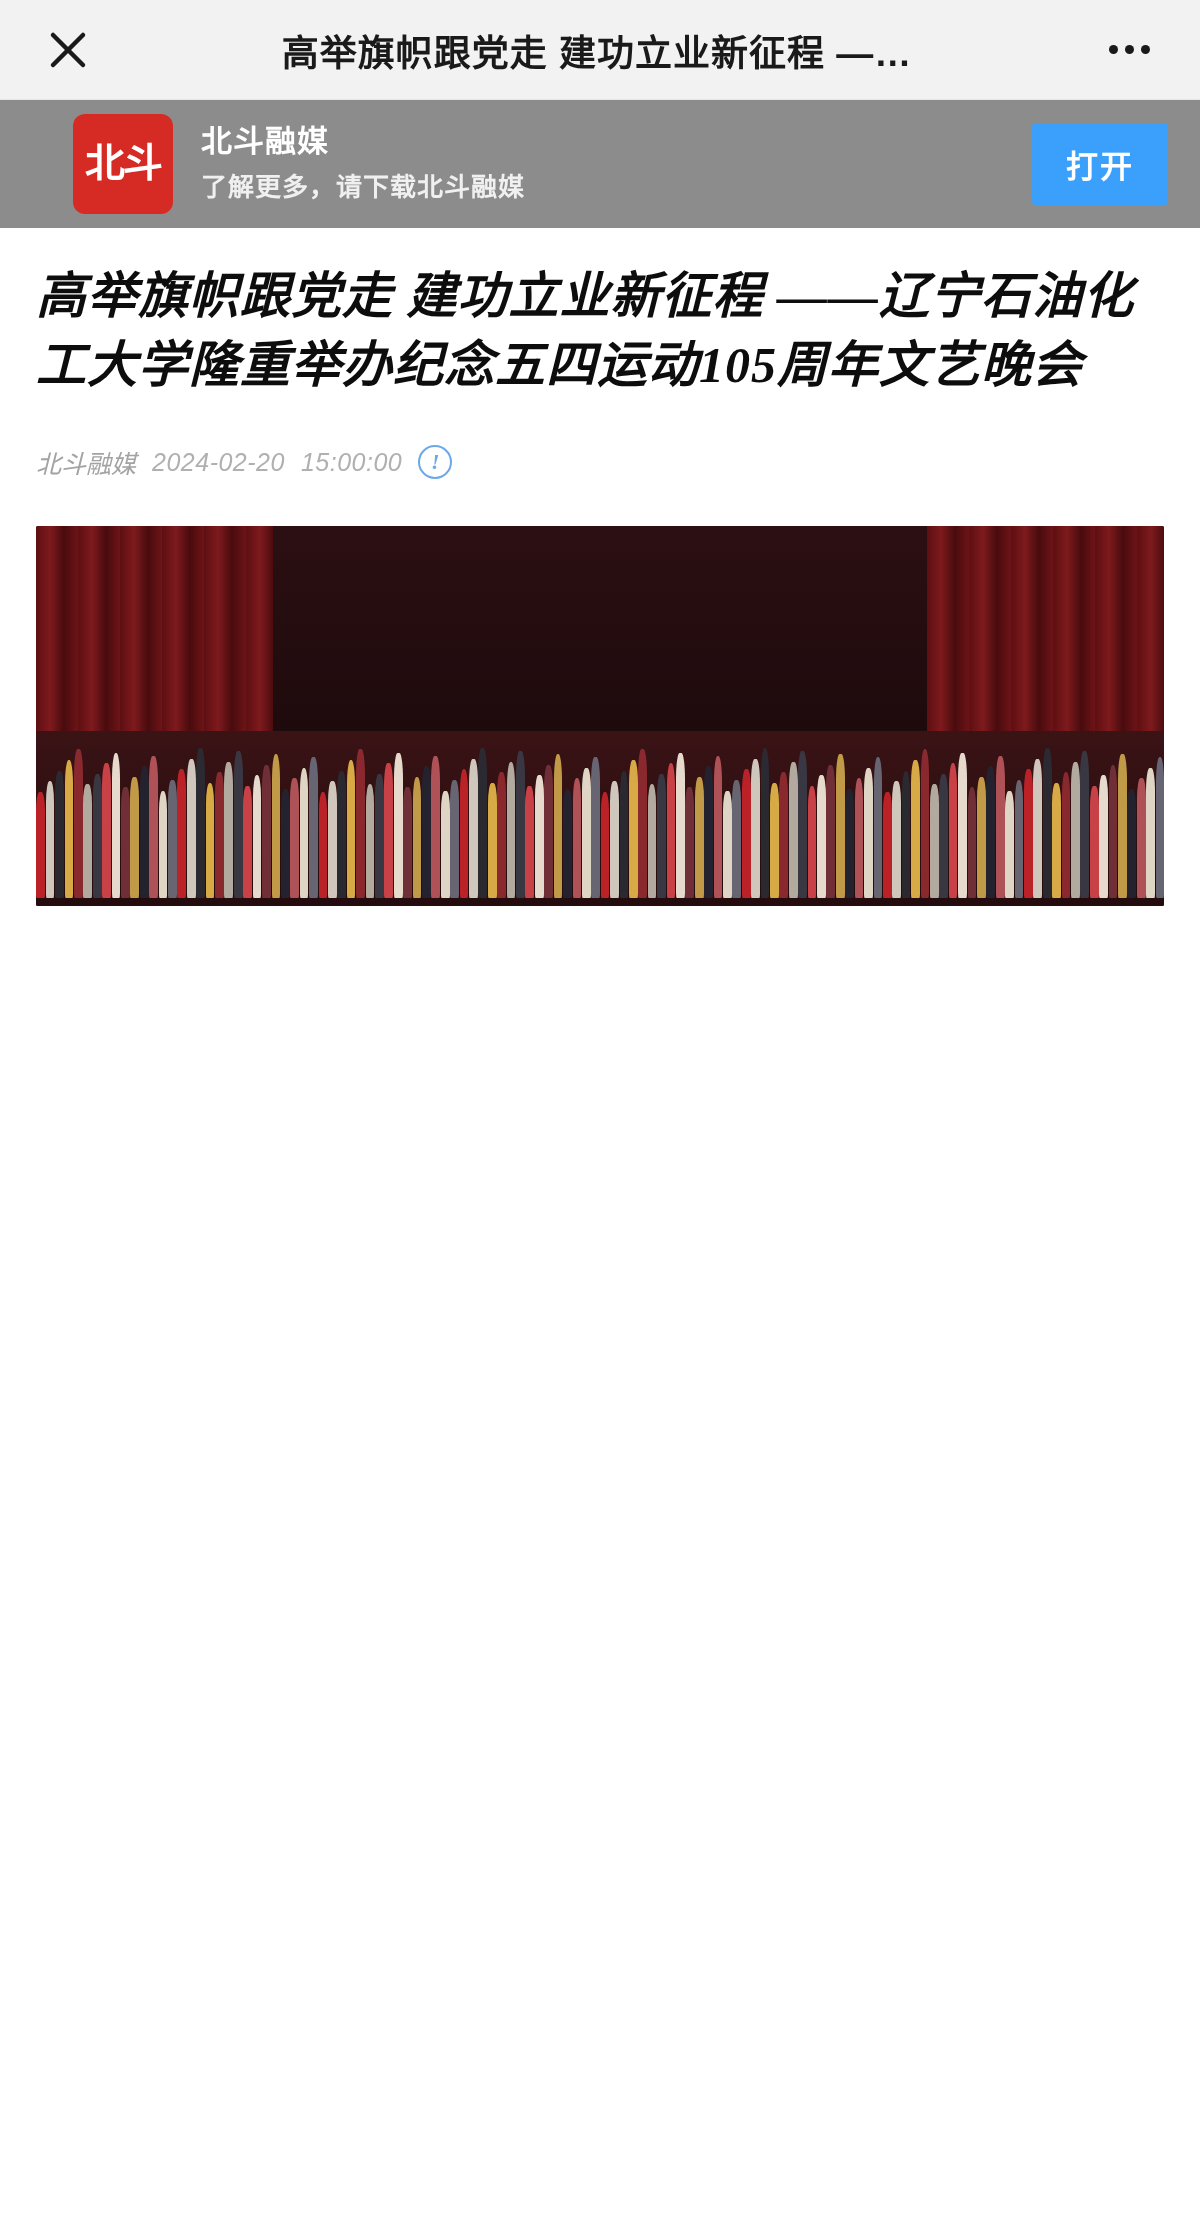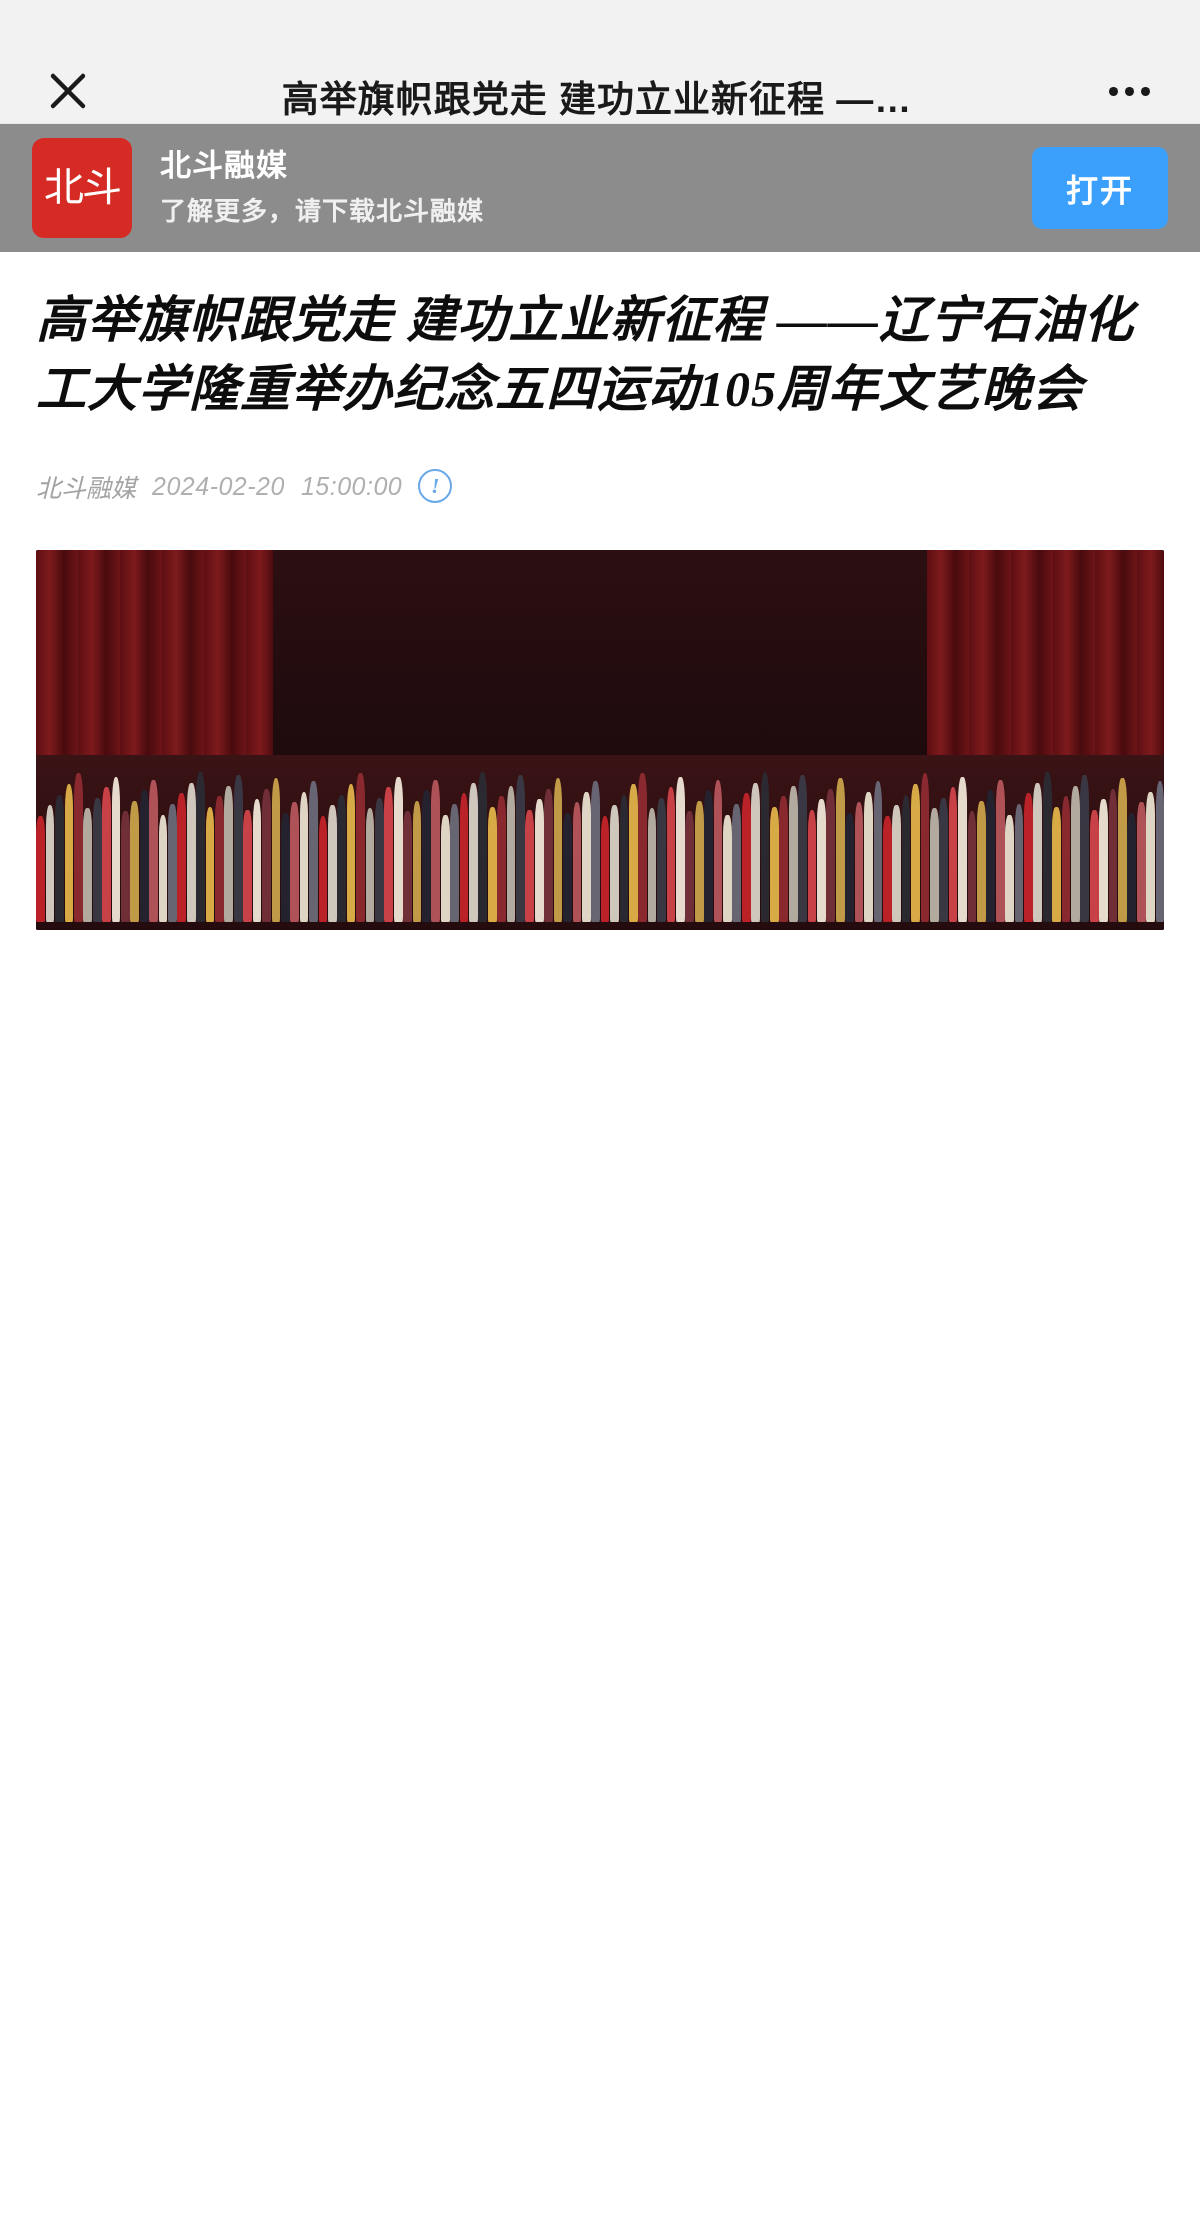--- a/index.html
+++ b/index.html
@@ -7,24 +7,24 @@
   html, body {
     margin: 0; padding: 0;
     width: 1200px;
     background: #ffffff;
     font-family: "Liberation Sans", "DejaVu Sans", sans-serif;
   }
   body { width: 1200px; min-height: 2224px; position: relative; overflow: hidden; }
 
   
   .topbar {
-    height: 124px;
+    height: 100px;
     background: #f2f2f2;
     display: flex;
-    align-items: flex-end;
+    align-items: center;
     padding: 0 36px;
     border-bottom: 1px solid #e6e6e6;
   }
   .topbar .close-btn {
     width: 64px; height: 64px;
     display: flex; align-items: center; justify-content: center;
     flex: 0 0 auto;
     cursor: pointer;
   }
   .topbar .close-btn svg { display: block; }
@@ -62,24 +62,25 @@
   }
   .appbar .app-logo {
     width: 100px; height: 100px;
     background: #d62b24;
     border-radius: 12px;
     flex: 0 0 auto;
     display: flex; align-items: center; justify-content: center;
     color: #fff;
     font-family: "Liberation Serif", "DejaVu Serif", serif;
     font-size: 40px;
-    font-weight: 400;
+    font-weight: 700;
     line-height: 1.05;
     text-align: center;
     letter-spacing: -2px;
+    margin-left: 41px;
   }
   .appbar .app-info {
     margin-left: 28px;
     flex: 1 1 auto;
     min-width: 0;
   }
   .appbar .app-name {
     color: #ffffff;
     font-size: 31px;
     font-weight: 700;
@@ -92,21 +93,21 @@
     font-weight: 700;
     line-height: 1.5;
     margin-top: 6px;
     letter-spacing: 1px;
   }
   .appbar .open-btn {
     flex: 0 0 auto;
     background: #3ba0fb;
     color: #ffffff;
     border: none;
-    border-radius: 10px;
+    border-radius: 4px;
     font-family: "Liberation Sans", "DejaVu Sans", sans-serif;
     font-size: 32px;
     font-weight: 700;
     padding: 18px 34px;
     cursor: pointer;
     letter-spacing: 2px;
   }
 
   
   .article { padding: 34px 36px 0 36px; font-style: italic; }

